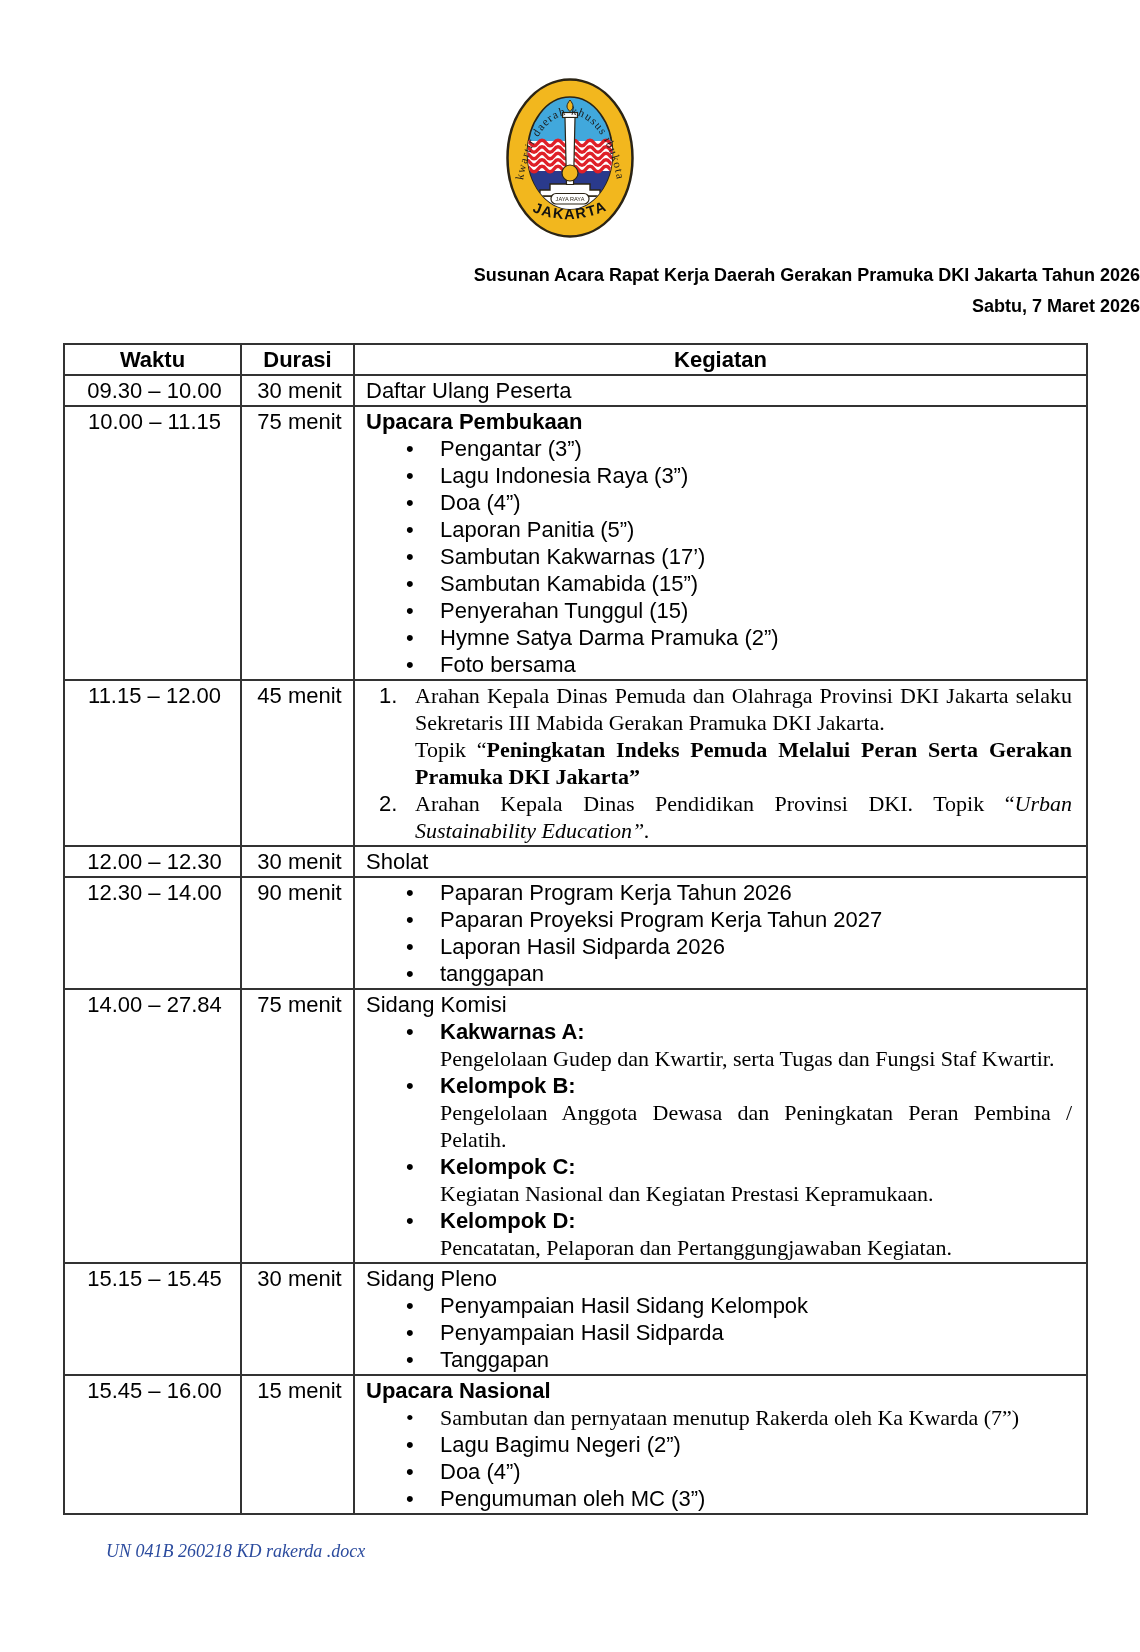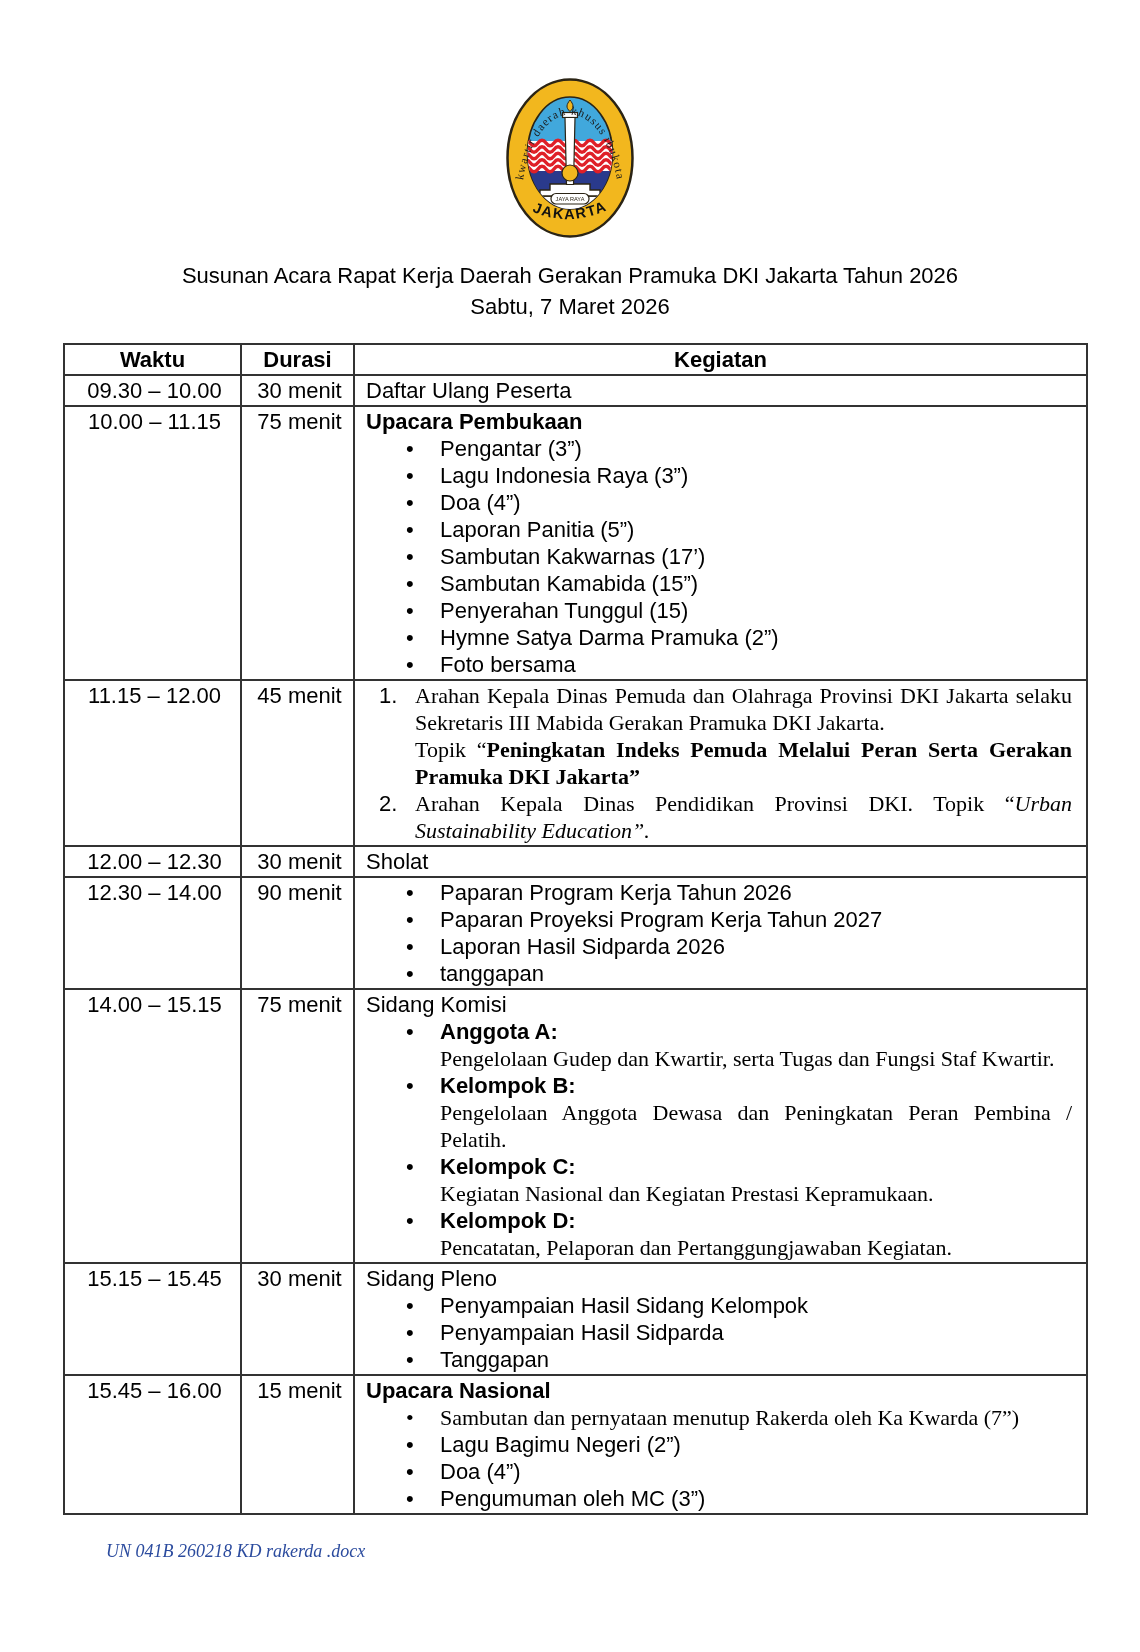--- a/index.html
+++ b/index.html
@@ -9,21 +9,21 @@
     font-family: "Liberation Sans", sans-serif; color: #000;
   }
   .page { width: 1140px; min-height: 1652px; position: relative; overflow: hidden; }
 
   
   .logo-wrap { padding-top: 78px; display: flex; justify-content: center; }
   .logo-wrap svg { display: block; }
 
   
   .title-block { margin-top: 22px; text-align: center; }
-  .title-line { font-size: 22px; font-weight: normal; line-height: 31px; }
+  .title-line { font-size: 18px; font-weight: bold; line-height: 31px; text-align: right; }
 
   
   table.agenda {
     border-collapse: collapse; table-layout: fixed;
     width: 1023px; margin: 21px 0 0 63px;
   }
   .agenda col.c-waktu  { width: 177px; }
   .agenda col.c-durasi { width: 113px; }
   .agenda col.c-keg    { width: 733px; }
   .agenda th, .agenda td {
@@ -190,28 +190,28 @@
           <ul class="blist">
             <li><span class="mk">•</span><span>Paparan Program Kerja Tahun 2026</span></li>
             <li><span class="mk">•</span><span>Paparan Proyeksi Program Kerja Tahun 2027</span></li>
             <li><span class="mk">•</span><span>Laporan Hasil Sidparda 2026</span></li>
             <li><span class="mk">•</span><span>tanggapan</span></li>
           </ul>
         </td>
       </tr>
 
       <tr>
-        <td class="c-time">14.00 – 15.15</td>
+        <td class="c-time">14.00 – 27.84</td>
         <td class="c-dur">75 menit</td>
         <td class="c-act">
           <div>Sidang Komisi</div>
           <ul class="blist">
             <li>
               <span class="mk">•</span>
-              <div class="b">Anggota A:</div>
+              <div class="b">Kakwarnas A:</div>
               <div class="just">Pengelolaan Gudep dan Kwartir, serta Tugas dan Fungsi Staf Kwartir.</div>
             </li>
             <li>
               <span class="mk">•</span>
               <div class="b">Kelompok B:</div>
               <div class="just">Pengelolaan Anggota Dewasa  dan Peningkatan Peran Pembina / Pelatih.</div>
             </li>
             <li>
               <span class="mk">•</span>
               <div class="b">Kelompok C:</div>

